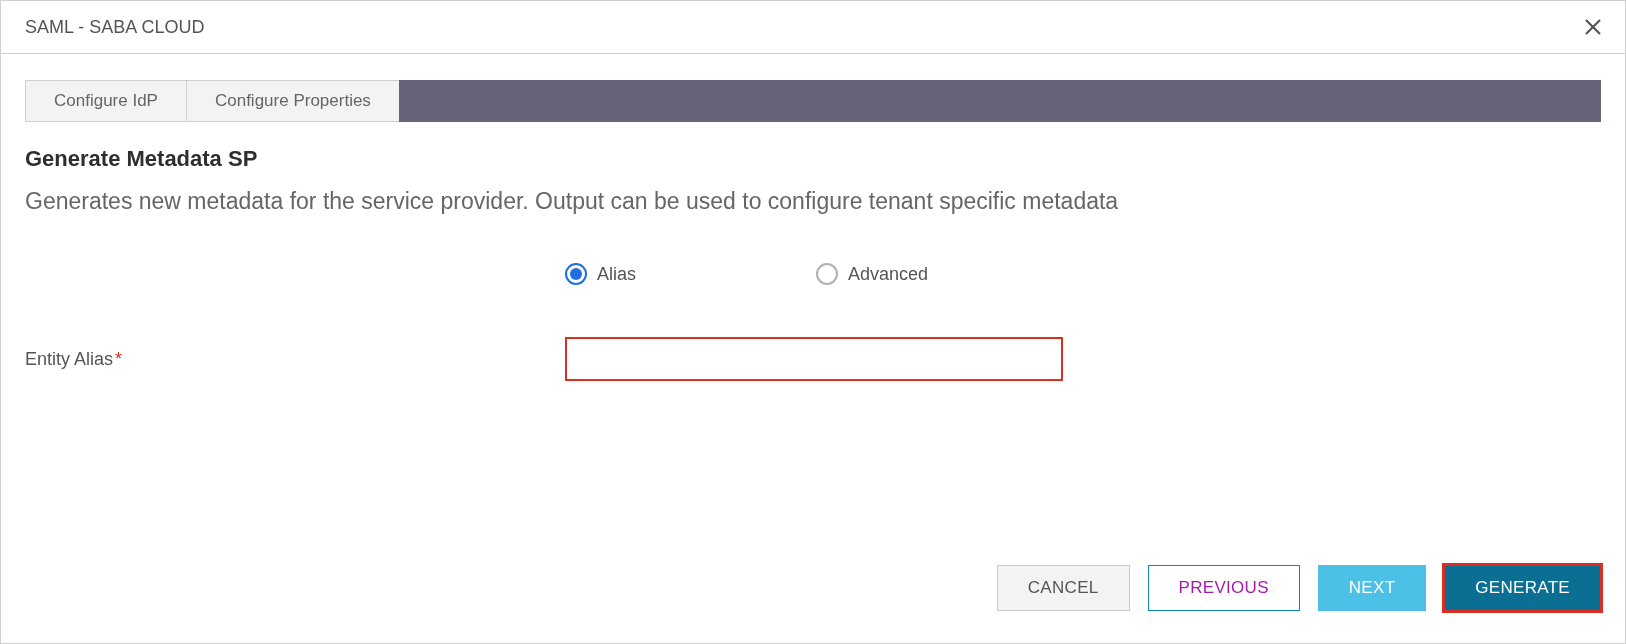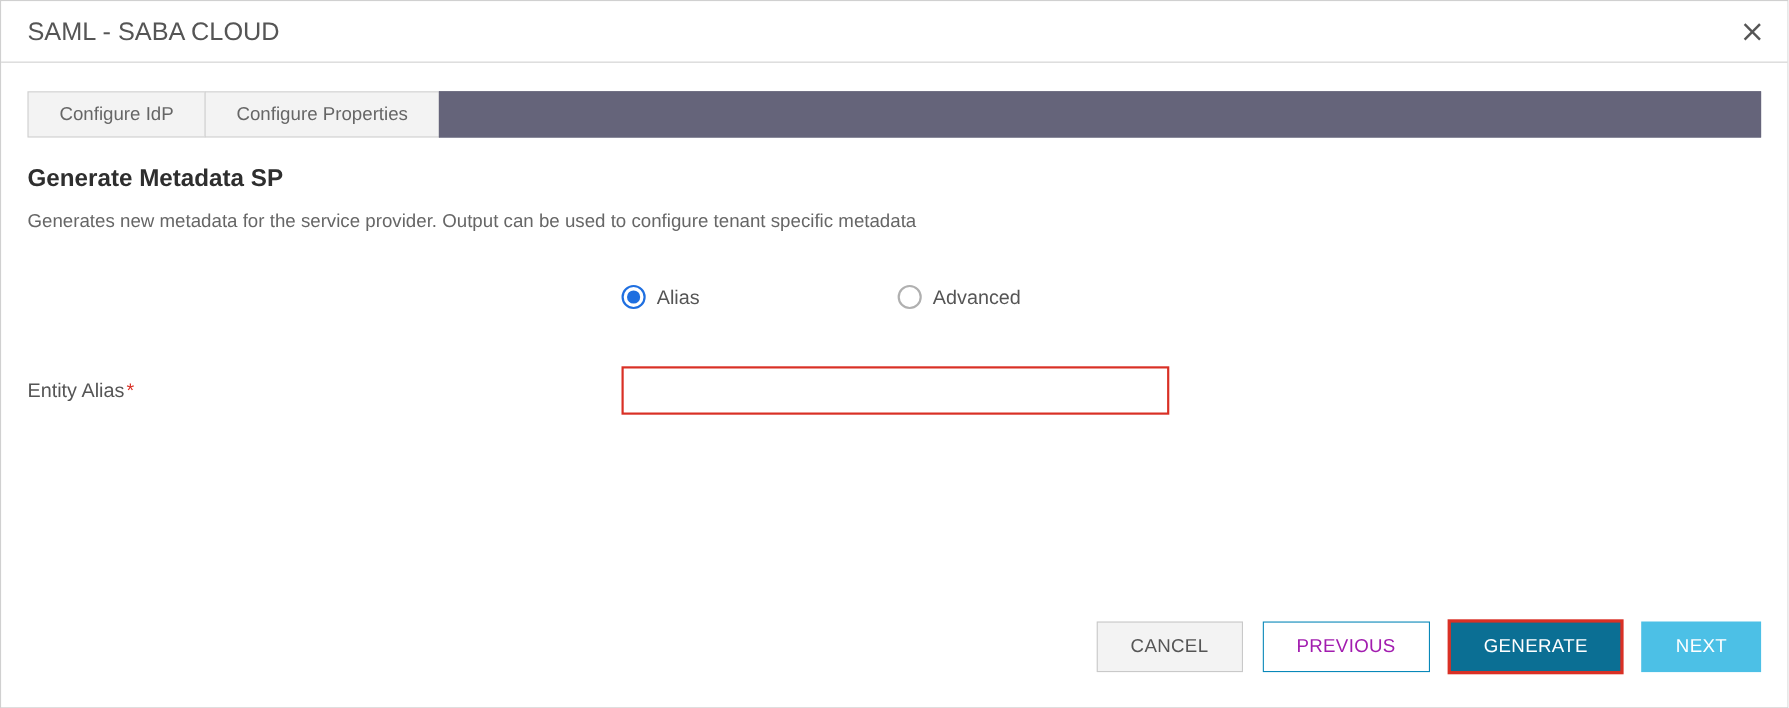--- a/index.html
+++ b/index.html
@@ -21,21 +21,21 @@
       position: relative;
     }
     .modal-header {
       display: flex;
       align-items: center;
       justify-content: space-between;
       padding: 14px 20px 14px 24px;
       border-bottom: 1px solid #d0d0d0;
     }
     .modal-title {
-      font-size: 23px;
+      font-size: 18px;
       color: #555;
       font-weight: 400;
     }
     .close-button {
       cursor: pointer;
       width: 24px;
       height: 24px;
       display: flex;
       align-items: center;
       justify-content: center;
@@ -73,21 +73,21 @@
       background: #65647a;
       border: 1px solid #65647a;
     }
     .section-title {
       font-size: 22px;
       font-weight: 700;
       color: #2e2e2e;
       margin-top: 24px;
     }
     .section-desc {
-      font-size: 17px;
+      font-size: 23px;
       color: #666;
       margin-top: 16px;
     }
     .radio-row {
       display: flex;
       align-items: center;
       margin-top: 48px;
       padding-left: 540px;
     }
     .radio-option {
@@ -216,17 +216,17 @@
     <div class="form-row">
       <div class="form-label">
         <span>Entity Alias</span><span class="required-mark">*</span>
       </div>
       <input type="text" class="text-input" value="" style="">
     </div>
 
     <div class="footer">
       <button class="btn btn-cancel">CANCEL</button>
       <button class="btn btn-previous">PREVIOUS</button>
+      <button class="btn btn-next">NEXT</button>
       <button class="btn btn-generate">GENERATE</button>
-      <button class="btn btn-next">NEXT</button>
     </div>
   </div>
 </div>
 
 </body></html>

